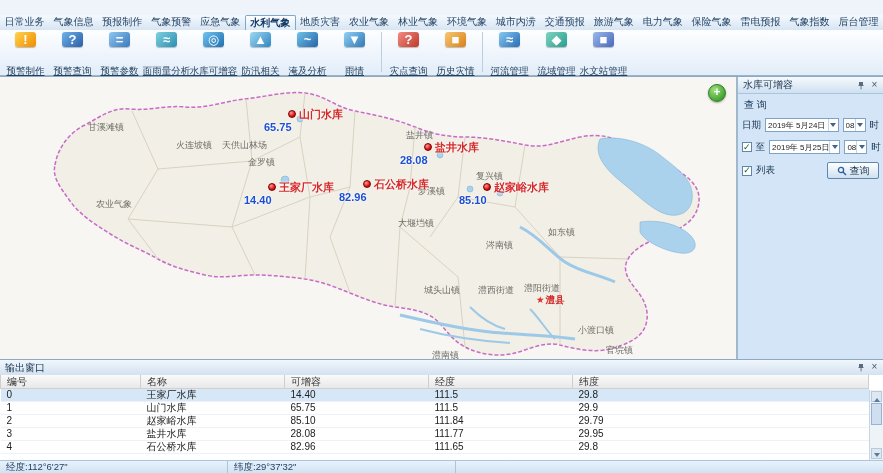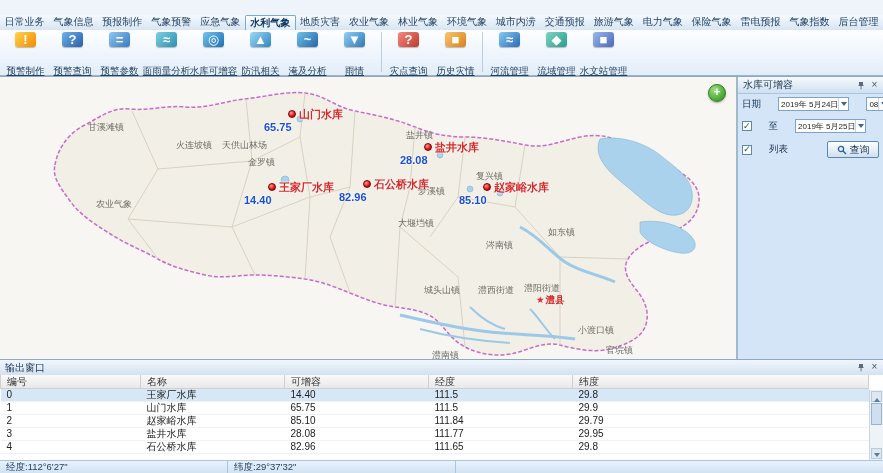--- a/index.html
+++ b/index.html
@@ -55,21 +55,21 @@
     border-left:1px solid #9fb8cc;box-sizing:border-box;}
   .panel-header{height:16px;display:flex;align-items:center;padding:0 3px 0 5px;
     background:linear-gradient(#f6fafd,#cfe0f0);border-bottom:1px solid #aac6de;}
   .panel-title{flex:1;font-size:10px;color:#16324f;white-space:nowrap;}
   .pin-icon{width:11px;height:11px;display:flex;align-items:center;justify-content:center;cursor:pointer;}
   .close-icon{width:11px;height:11px;margin-left:2px;text-align:center;line-height:10px;font-size:10px;
     color:#44586c;cursor:pointer;}
   .close-icon::before{content:"×";}
   .panel-body{padding:3px 4px;}
   .group-label{font-size:10px;color:#16324f;margin:1px 0 6px 2px;}
-  .field-row{display:flex;align-items:center;gap:17px;margin-bottom:8px;}
+  .field-row{display:flex;align-items:center;gap:4px;margin-bottom:8px;}
   .lbl{font-size:9.5px;color:#16324f;white-space:nowrap;}
   .select{height:14px;background:#fff;border:1px solid #7fa3c4;display:flex;align-items:center;
     font-size:8px;color:#222;padding-left:2px;box-sizing:border-box;cursor:pointer;}
   .select .txt{flex:1;white-space:nowrap;overflow:hidden;}
   .select .arr{width:9px;height:100%;display:flex;align-items:center;justify-content:center;border-left:1px solid #c4d6e6;}
   .select .arr::before{content:"";border:3px solid transparent;border-top:4px solid #44628a;margin-top:3px;}
   .sel-date{width:88px;}
   .sel-hour{width:24px;}
   .checkbox{width:10px;height:10px;background:#fff;border:1px solid #5f86ab;box-sizing:border-box;
     display:flex;align-items:center;justify-content:center;font-size:9px;color:#1a5c1a;cursor:pointer;}
@@ -277,20 +277,21 @@
         <span class="panel-title">水库可增容</span>
         <span class="pin-icon">
           <svg width="9" height="9" viewBox="0 0 9 9">
               <path d="M2 1 h4 v3 l1 1 h-6 l1 -1 z" fill="#5a6b7d"></path>
               <rect x="3.6" y="5" width="0.9" height="3.4" fill="#5a6b7d"></rect>
             </svg>
         </span>
         <span class="close-icon"></span>
       </div>
       <div class="panel-body">
+        <div class="group-label">查 询</div>
         <div class="field-row">
           <span class="lbl">日期</span>
           <span class="select sel-date">
             <span class="txt">2019年  5月24日</span>
               <span class="arr"></span>
           </span>
           <span class="select sel-hour">
             <span class="txt">08</span>
               <span class="arr"></span>
           </span>

